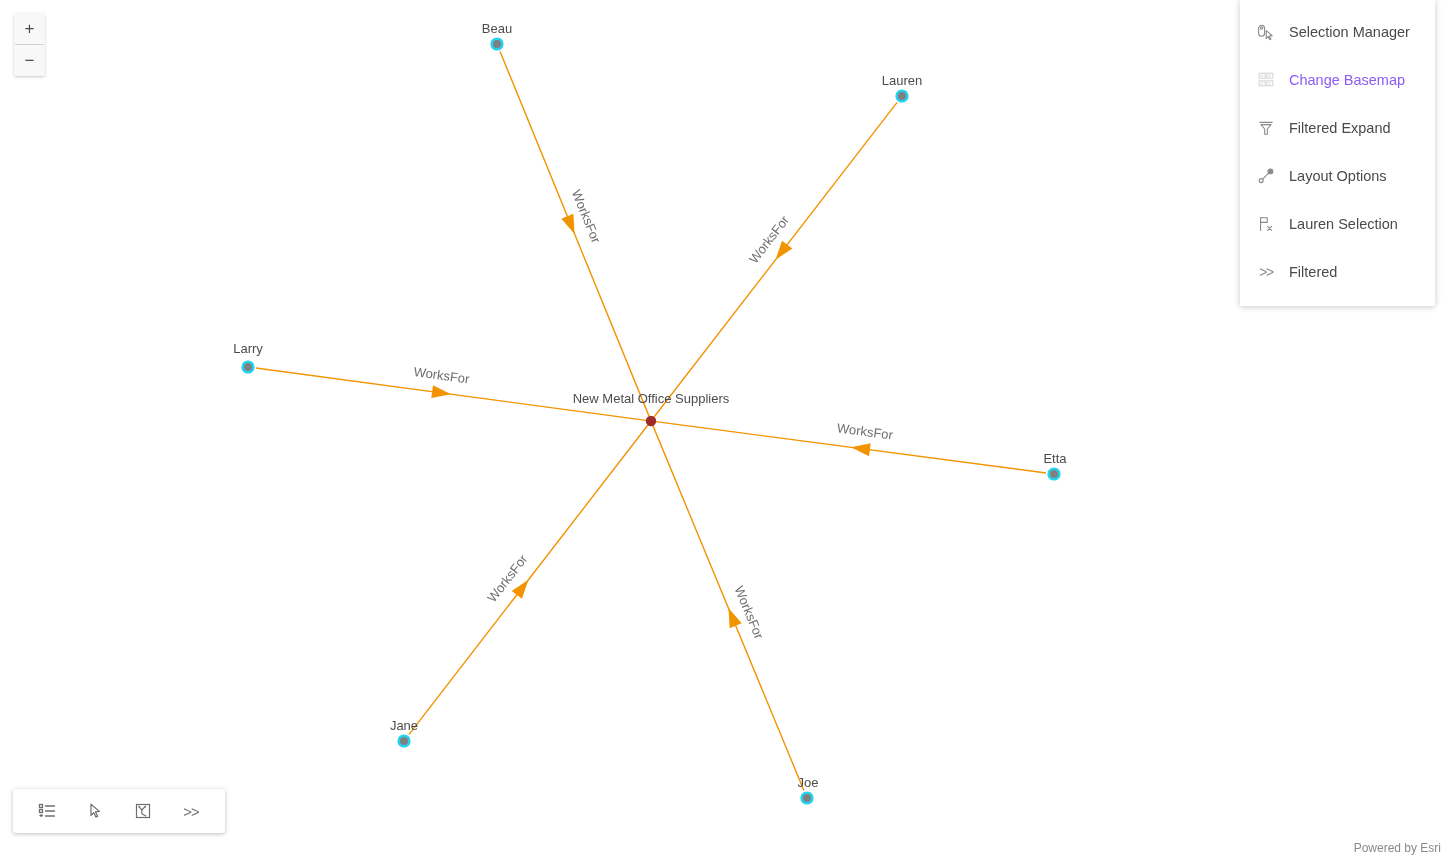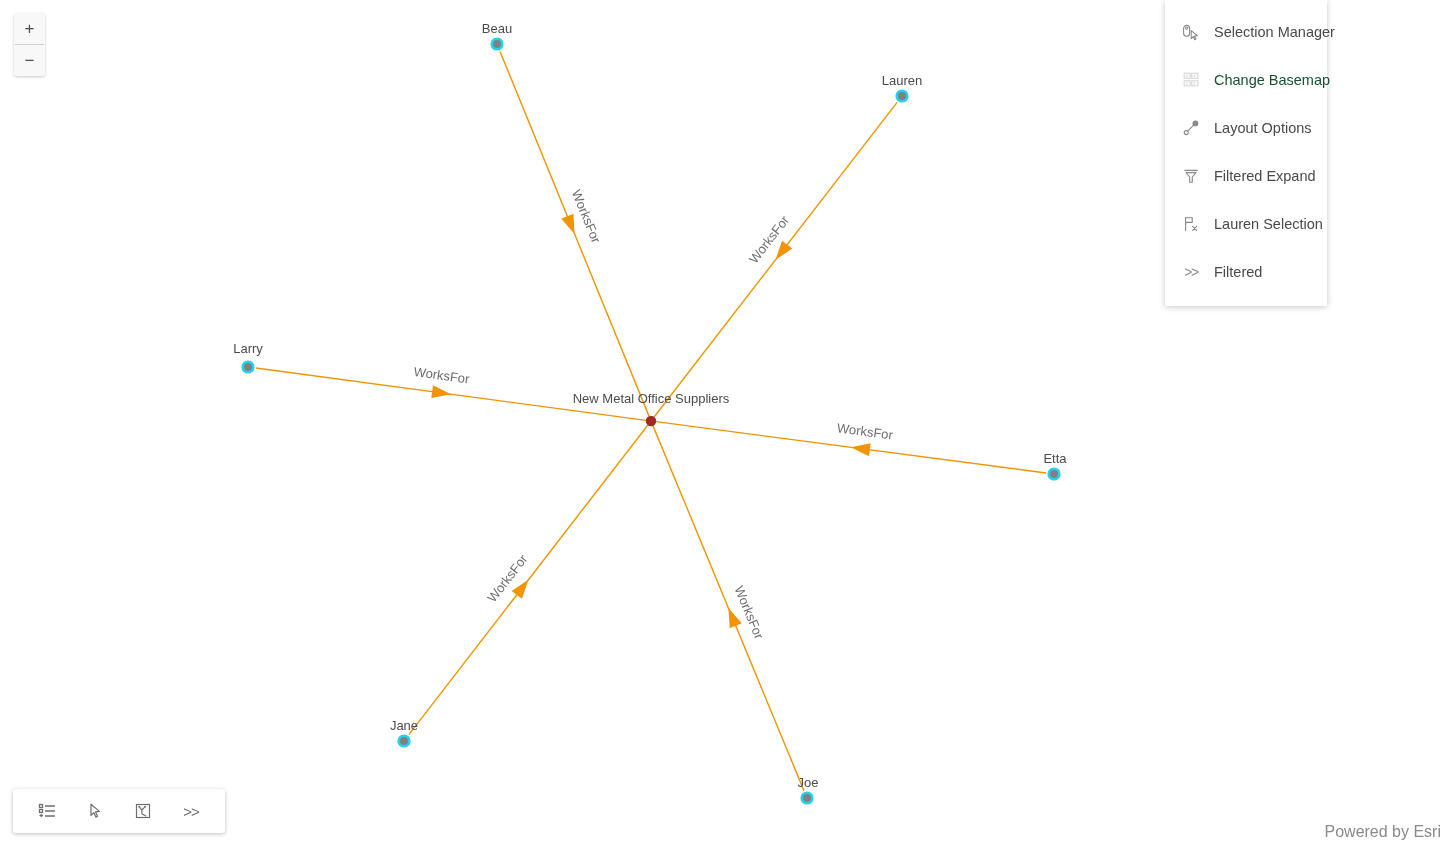--- a/index.html
+++ b/index.html
@@ -88,22 +88,22 @@
   .chev-glyph {
     font-size: 15px;
     letter-spacing: -1px;
     color: #6e6e6e;
     font-family: "Liberation Sans", sans-serif;
   }
 
   
   #context-menu {
     position: absolute;
-    left: 1165px; top: 0;
-    width: 162px;
+    left: 1240px; top: 0;
+    width: 195px;
     background: #ffffff;
     box-shadow: 0 1px 6px rgba(0,0,0,0.22);
     padding: 8px 0 10px 0;
     z-index: 30;
   }
   .menu-item {
     display: flex;
     align-items: center;
     height: 48px;
     padding: 0 12px 0 16px;
@@ -118,32 +118,32 @@
     color: #8a8a8a;
   }
   .menu-item.disabled .menu-icon { color: #d6d6d6; }
   .menu-icon svg { display: block; }
   .menu-label {
     font-size: 14.5px;
     color: #4a4a4a;
     font-family: "Liberation Sans", sans-serif;
     white-space: nowrap;
   }
-  .menu-item.disabled .menu-label { color: #14532d; }
+  .menu-item.disabled .menu-label { color: #8b5cf6; }
   .menu-chev {
     font-size: 14px;
     letter-spacing: -1.5px;
     color: #8a8a8a;
   }
 
   
   #attribution {
     position: absolute;
-    right: 8px; bottom: 18px;
-    font-size: 16px;
+    right: 8px; bottom: 4px;
+    font-size: 12px;
     color: #8a8a8a;
     font-family: "Liberation Sans", sans-serif;
     z-index: 15;
   }
 </style>
 </head>
 <body>
 
 <div id="app">
 
@@ -281,40 +281,40 @@
                    M4 11.8h2.3M4 13.2h1.4M11.6 11.8h2.3M11.6 13.2h1.4" stroke-width="0.9"></path>
         </svg>
       </span>
       <span class="menu-label">Change Basemap</span>
     </div>
 
 
     <div class="menu-item">
       <span class="menu-icon">
         <svg width="18" height="18" viewBox="0 0 18 18" fill="none" stroke="currentColor" stroke-width="1.1">
+          <path d="M2.4 3.4h13.2M4 5.6h10L10.3 10v5.2H7.7V10z" stroke-linejoin="round"></path>
+        </svg>
+      </span>
+      <span class="menu-label">Filtered Expand</span>
+    </div>
+
+    <div class="menu-item">
+      <span class="menu-icon">
+        <svg width="18" height="18" viewBox="0 0 18 18" fill="none" stroke="currentColor" stroke-width="1.1">
           <circle cx="4.2" cy="13.6" r="2"></circle>
           <circle cx="13.4" cy="4.4" r="2.4" fill="currentColor"></circle>
           <path d="M5.7 12.1l5.9-5.9"></path>
         </svg>
       </span>
       <span class="menu-label">Layout Options</span>
     </div>
 
     <div class="menu-item">
       <span class="menu-icon">
         <svg width="18" height="18" viewBox="0 0 18 18" fill="none" stroke="currentColor" stroke-width="1.1">
-          <path d="M2.4 3.4h13.2M4 5.6h10L10.3 10v5.2H7.7V10z" stroke-linejoin="round"></path>
-        </svg>
-      </span>
-      <span class="menu-label">Filtered Expand</span>
-    </div>
-
-    <div class="menu-item">
-      <span class="menu-icon">
-        <svg width="18" height="18" viewBox="0 0 18 18" fill="none" stroke="currentColor" stroke-width="1.1">
           <path d="M3.6 2.6v12.8" stroke-linecap="round"></path>
           <path d="M3.6 2.8h6.6v4.6H3.6"></path>
           <path d="M10.6 11.4l4 4M14.6 11.4l-4 4" stroke-linecap="round"></path>
         </svg>
       </span>
       <span class="menu-label">Lauren Selection</span>
     </div>
 
     <div class="menu-item">
       <span class="menu-icon">

